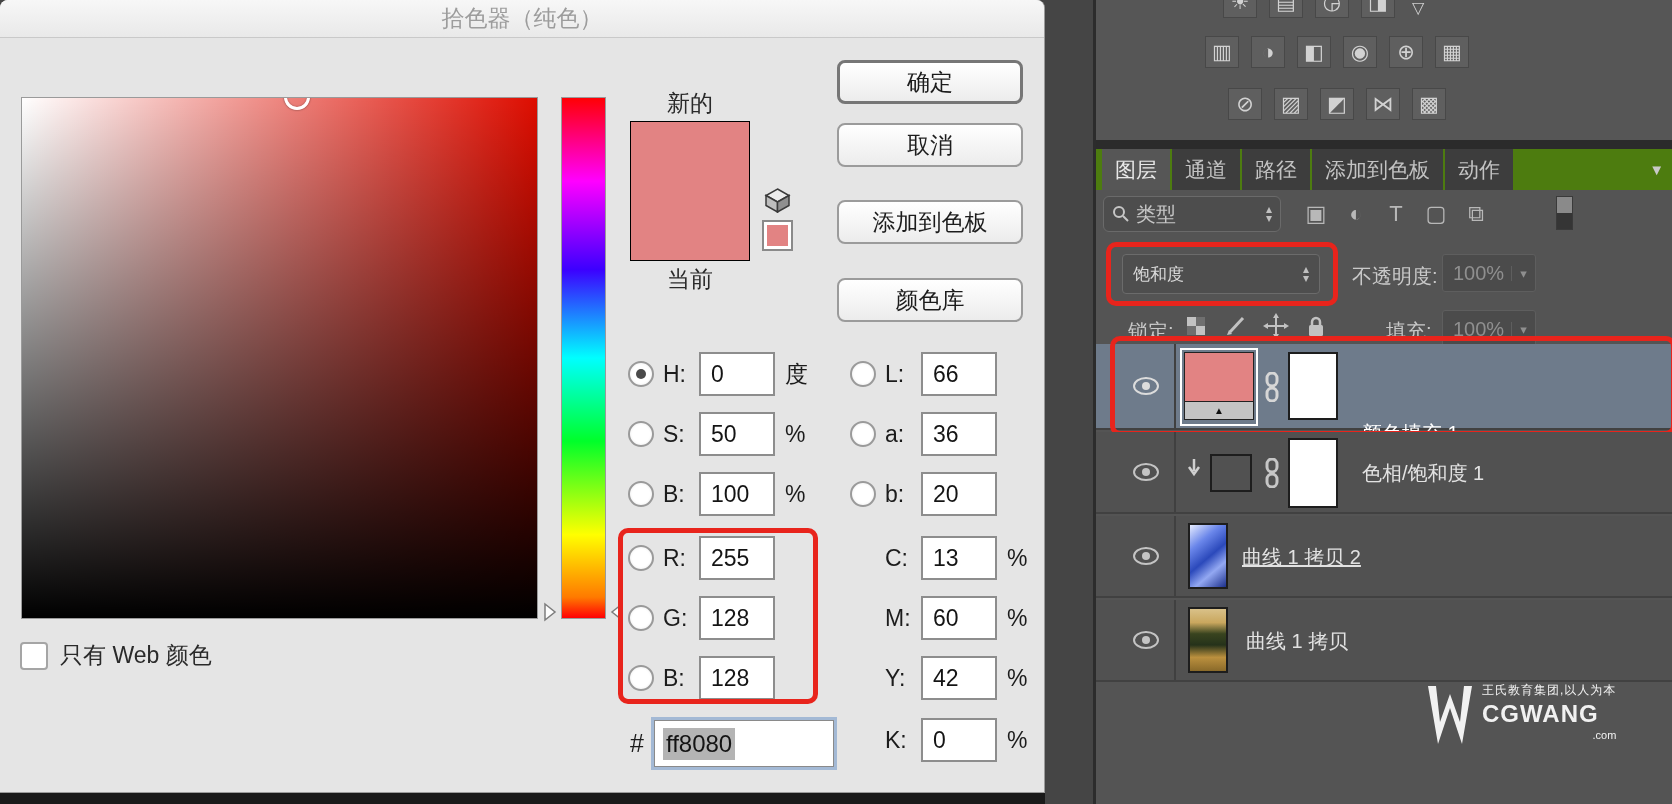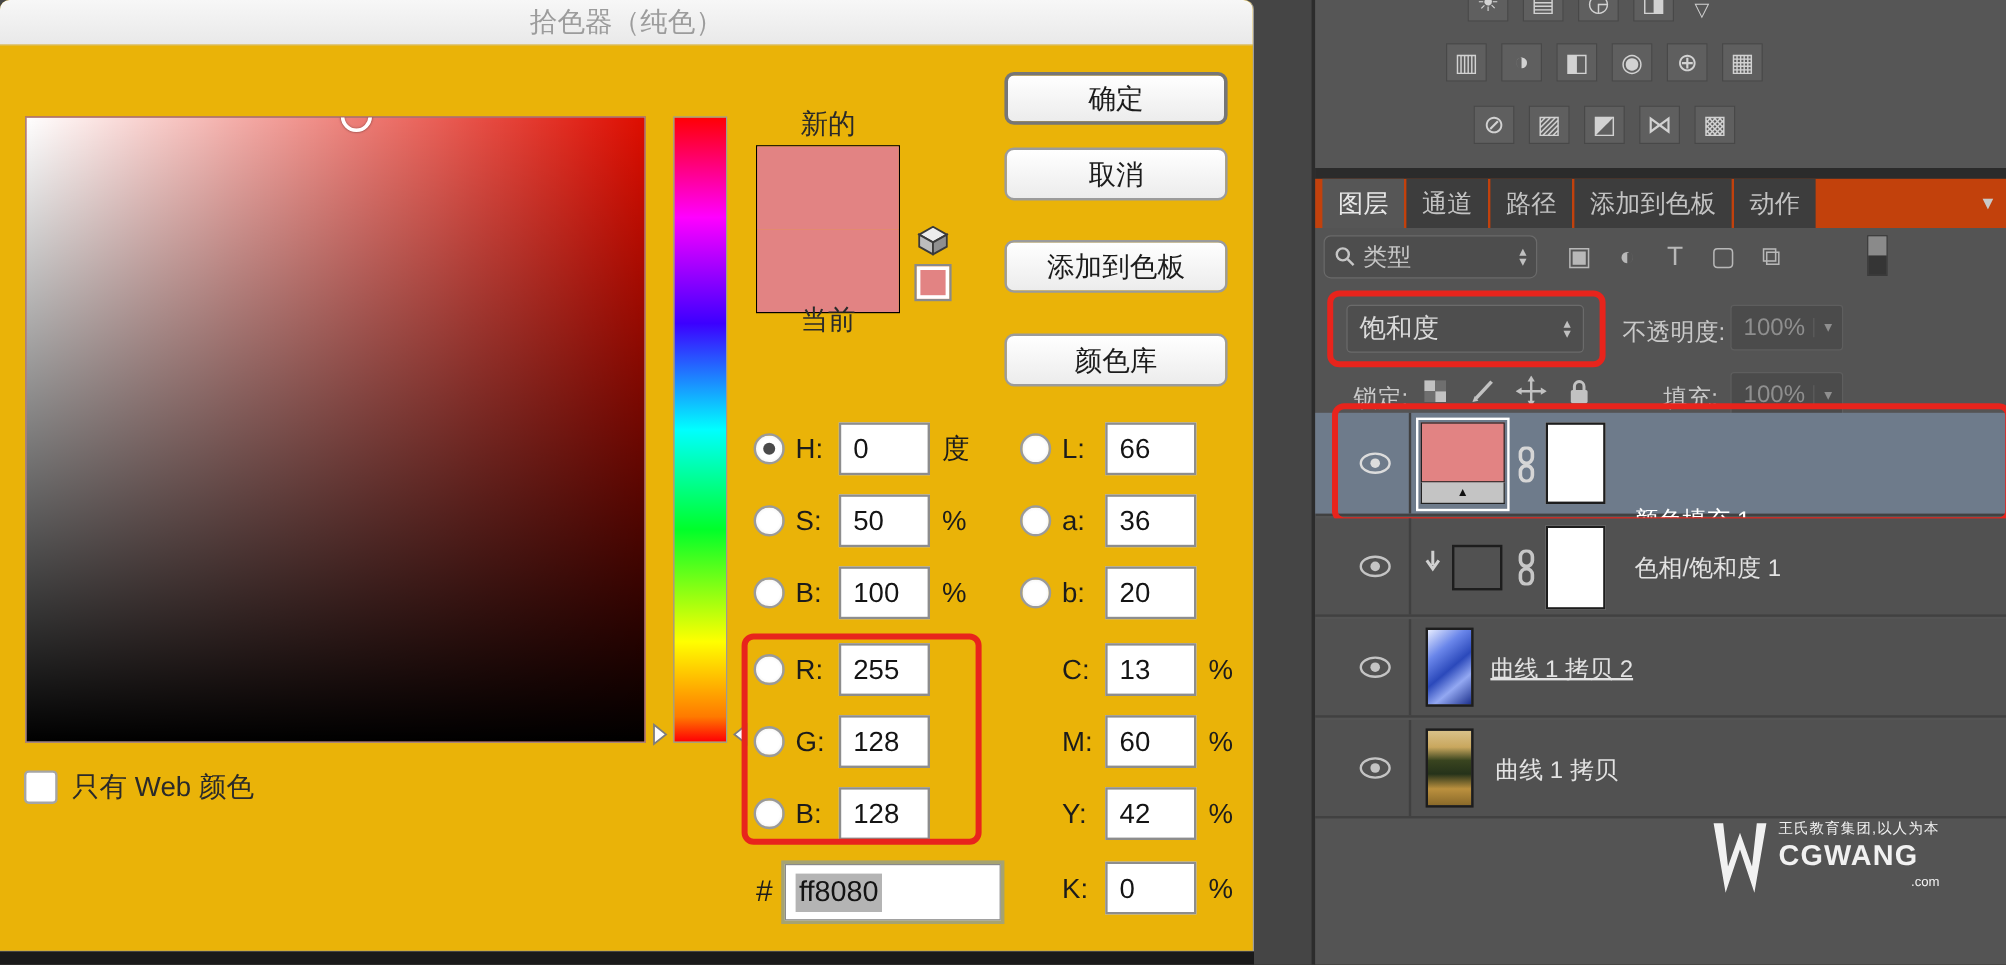--- a/index.html
+++ b/index.html
@@ -1,20 +1,20 @@
 <!DOCTYPE html>
 <html><head>
 <meta charset="utf-8">
 <style>
   html,body{margin:0;padding:0;background:#2a2a2a;}
   *{box-sizing:border-box;font-family:"Liberation Sans","DejaVu Sans",sans-serif;}
   #stage{position:relative;width:1672px;height:804px;overflow:hidden;background:#454545;}
 
   
-  .dialog{position:absolute;left:0;top:0;width:1045px;height:793px;background:#eab308;
+  .dialog{position:absolute;left:0;top:0;width:1045px;height:793px;background:#e5e5e5;
           border-right:1px solid #9b9b9b;border-bottom:1px solid #9b9b9b;border-radius:8px 8px 0 0;}
   .titlebar{position:absolute;left:0;top:0;width:100%;height:38px;
             background:linear-gradient(#f7f7f7,#e9e9e9);border-bottom:1px solid #c9c9c9;
             border-radius:8px 8px 0 0;display:flex;align-items:center;justify-content:center;}
   .title{font-size:23px;color:#9c9c9c;}
 
   .color-field{position:absolute;left:21px;top:97px;width:517px;height:522px;
       border:1px solid #9a9a9a;overflow:hidden;
       background:linear-gradient(to bottom,rgba(0,0,0,0),#000),
                  linear-gradient(to right,#fff,rgba(255,255,255,0)),#de0d00;}
@@ -63,21 +63,21 @@
   
   .bottom-strip{position:absolute;left:0;top:793px;width:1045px;height:11px;background:#1a1a1a;}
   .canvas-gap{position:absolute;left:1045px;top:0;width:50px;height:804px;background:#454545;}
   .panel-sep{position:absolute;left:1093px;top:0;width:3px;height:804px;background:#2c2c2c;}
   .adj-panel{position:absolute;left:1096px;top:0;width:576px;height:140px;background:#565656;}
   .adj-icon{position:absolute;width:34px;height:32px;background:#5f5f5f;border:1px solid #484848;
       color:#d2d2d2;font-size:21px;display:flex;align-items:center;justify-content:center;}
   .adj-chev{position:absolute;color:#cfcfcf;font-size:16px;background:none;border:none;}
   .gap-strip{position:absolute;left:1096px;top:140px;width:576px;height:9px;background:#2b2b2b;}
 
-  .tabbar{position:absolute;left:1096px;top:149px;width:576px;height:41px;background:#c2410c;
+  .tabbar{position:absolute;left:1096px;top:149px;width:576px;height:41px;background:#4d7c0f;
       display:flex;align-items:stretch;}
   .tab{padding:0 13px;display:flex;align-items:center;font-size:21px;color:#c3c3c3;
       background:#3d3d3d;margin-right:2px;cursor:pointer;}
   .tab.first{margin-left:6px;}
   .tab.active{background:#565656;color:#e8e8e8;}
   .tab-chevron{position:absolute;right:8px;top:12px;color:#c9c9c9;font-size:15px;}
 
   .panel-content{position:absolute;left:1096px;top:190px;width:576px;height:614px;background:#545454;}
 
   .filter-dd{position:absolute;left:1103px;top:196px;width:178px;height:36px;background:#4d4d4d;
@@ -85,21 +85,21 @@
   .filter-dd .lbl{font-size:20px;color:#c6c6c6;margin-left:6px;flex:1;}
   .updown{display:flex;flex-direction:column;line-height:9px;font-size:12px;color:#c0c0c0;}
   .f-icon{position:absolute;top:198px;width:32px;height:32px;color:#b8b8b8;font-size:22px;
       display:flex;align-items:center;justify-content:center;}
   .layer-toggle{position:absolute;left:1556px;top:196px;width:17px;height:34px;border:1px solid #3a3a3a;}
   .layer-toggle .t{width:100%;height:50%;background:#8a8a8a;}
   .layer-toggle .b{width:100%;height:50%;background:#353535;}
 
   .blend-dd{position:absolute;left:1122px;top:254px;width:198px;height:40px;background:#4e4e4e;
       border:1px solid #6b6b6b;border-radius:4px;display:flex;align-items:center;padding:0 10px;cursor:pointer;}
-  .blend-dd .lbl{font-size:22px;color:#dadada;flex:1;}
+  .blend-dd .lbl{font-size:17px;color:#dadada;flex:1;}
   .plabel{position:absolute;font-size:20px;color:#c9c9c9;}
   .pctrl{position:absolute;width:94px;height:38px;background:#4b4b4b;border:1px solid #5e5e5e;
       border-radius:3px;display:flex;align-items:center;}
   .pctrl .val{flex:1;padding-left:10px;font-size:20px;color:#8f8f8f;}
   .pctrl .car{width:24px;text-align:center;color:#8f8f8f;font-size:13px;border-left:1px solid #5e5e5e;}
 
   .lock-icon{position:absolute;top:312px;width:28px;height:28px;display:flex;align-items:center;justify-content:center;}
 
   .layer-row{position:absolute;left:1096px;width:576px;border-bottom:2px solid #414141;background:#515151;}
   .layer-row.selected{background:#6e7b8b;}
@@ -143,21 +143,21 @@
     </svg>
     <svg class="hue-pointer" style="left:610px;top:602px;" viewBox="0 0 14 20">
       <polygon points="12,2 2,10 12,18" fill="#fdfdfd" stroke="#7d7d7d" stroke-width="1.5"></polygon>
     </svg>
 
     <div class="swatch-label" style="left:630px;top:88px;">新的</div>
     <div class="dual-swatch">
       <div class="half" style="background:#e28383;"></div>
       <div class="half" style="background:#e28383;"></div>
     </div>
-    <div class="swatch-label" style="left:630px;top:251px;">当前</div>
+    <div class="swatch-label" style="left:630px;top:264px;">当前</div>
 
     <svg style="position:absolute;left:764px;top:188px;" width="27" height="25" viewBox="0 0 27 25">
       <polygon points="13.5,1 25,7.5 13.5,14 2,7.5" fill="#ececec" stroke="#3a3a3a" stroke-width="1.5"></polygon>
       <polygon points="2,7.5 13.5,14 13.5,24 2,17.5" fill="#bdbdbd" stroke="#3a3a3a" stroke-width="1.5"></polygon>
       <polygon points="25,7.5 13.5,14 13.5,24 25,17.5" fill="#8f8f8f" stroke="#3a3a3a" stroke-width="1.5"></polygon>
     </svg>
     <div class="mini-swatch">
       <div class="inner" style="background:#e28383;"></div>
     </div>
 

